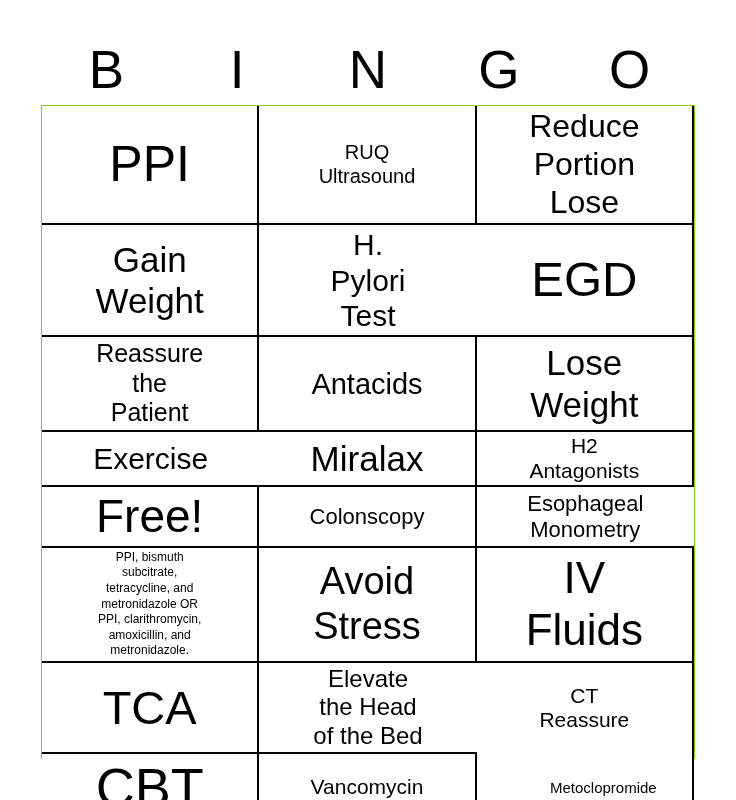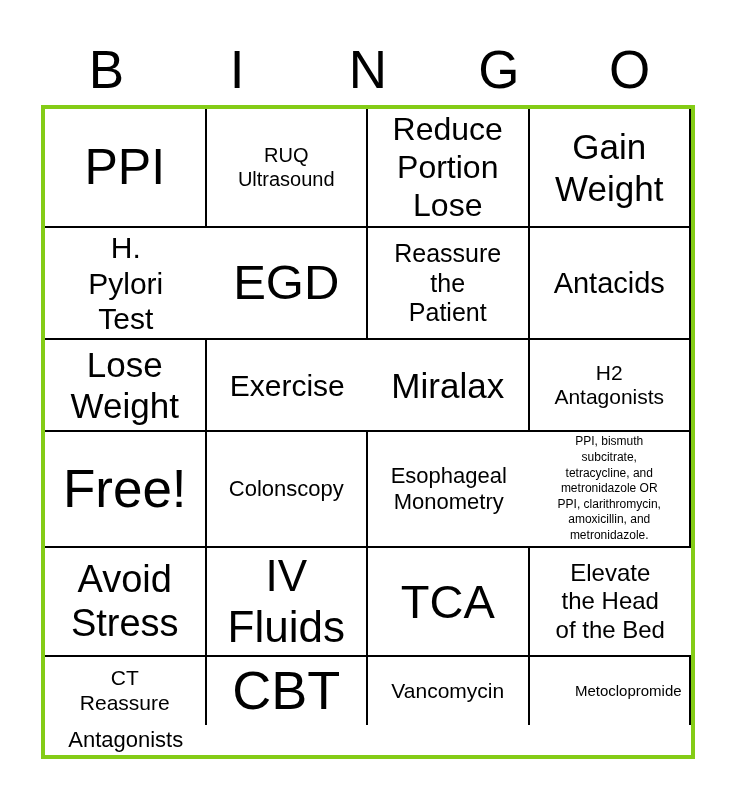--- a/index.html
+++ b/index.html
@@ -33,23 +33,23 @@
     line-height: 1;
     color: #000000;
   }
   .grid {
     position: absolute;
     left: 41px;
     top: 105px;
     width: 654px;
     height: 654px;
     box-sizing: border-box;
-    border: 4px solid #84cc16;
+    border: 1px solid #84cc16;
     display: grid;
-    grid-template-columns: repeat(4, 1fr);
+    grid-template-columns: repeat(3, 1fr);
     grid-template-rows: repeat(5, 1fr);
     background: #ffffff;
   }
   .cell {
     box-sizing: border-box;
     border-right: 2px solid #000000;
     border-bottom: 2px solid #000000;
     display: flex;
     align-items: center;
     justify-content: center;
@@ -70,21 +70,21 @@
   .fs22 { font-size: 22px; }
   .fs23 { font-size: 20px; }
   .fs24 { font-size: 24px; }
   .fs25 { font-size: 25px; }
   .fs29 { font-size: 29px; }
   .fs30 { font-size: 30px; }
   .fs32 { font-size: 32px; }
   .fs35 { font-size: 35px; }
   .fs38 { font-size: 38px; }
   .fs40 { font-size: 44px; }
-  .fs46 { font-size: 53px; text-align: center; }
+  .fs46 { font-size: 46px; text-align: center; }
   .fs47 { font-size: 47px; }
   .fs49 { font-size: 49px; }
   .fs50 { font-size: 50px; }
   .fs54 { font-size: 54px; }
 </style>
 </head>
 <body>
 
 <div class="card">
 

